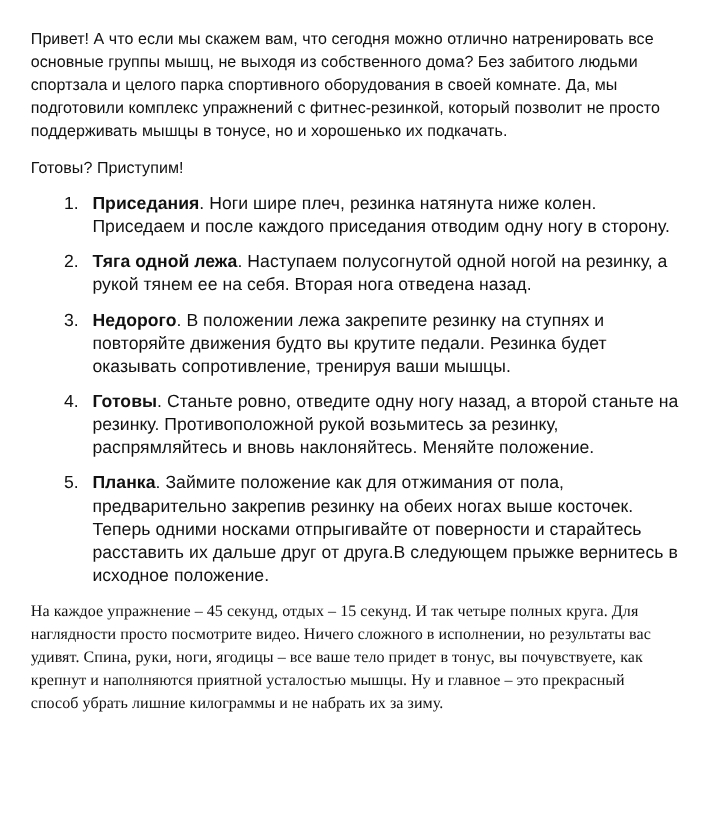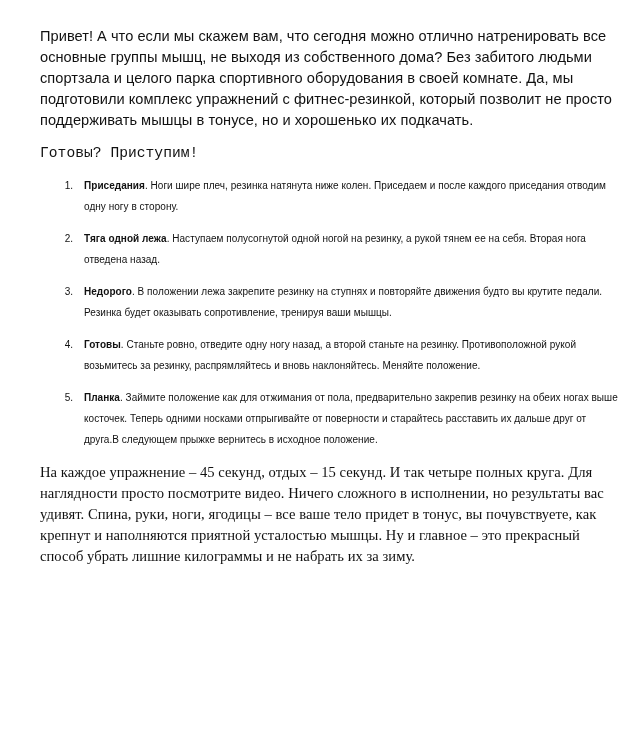--- a/index.html
+++ b/index.html
@@ -19,42 +19,41 @@
   #doc {
     box-sizing: border-box;
     width: 640px;
     height: 742px;
     padding: 26px 18px 0 28px;
     background: #ffffff;
   }
   .para {
     font-size: 14.6px;
     line-height: 21px;
-    margin: 0 0 12px 12px;
+    margin: 0 0 12px 0;
     text-align: left;
     color: #111111;
     max-width: 586px;
     letter-spacing: 0.04px;
   }
   .para.tight {
     margin-bottom: 11px;
-    font-family: Liberation Mono, monospace;
   }
   .para.cta {
     margin-bottom: 0;
   }
   ol.exercises {
     margin: 3px 0 11px 0;
     padding: 0 0 0 48px;
     list-style-position: outside;
     list-style-type: decimal;
     max-width: 640px;
   }
   ol.exercises > li {
-    font-size: 10px;
+    font-size: 16px;
     line-height: 21px;
     color: #111111;
     margin: 0 0 11px 0;
     padding-left: 8px;
     max-width: 576px;
     letter-spacing: 0.04px;
   }
   ol.exercises > li:last-child {
     margin-bottom: 0;
   }

